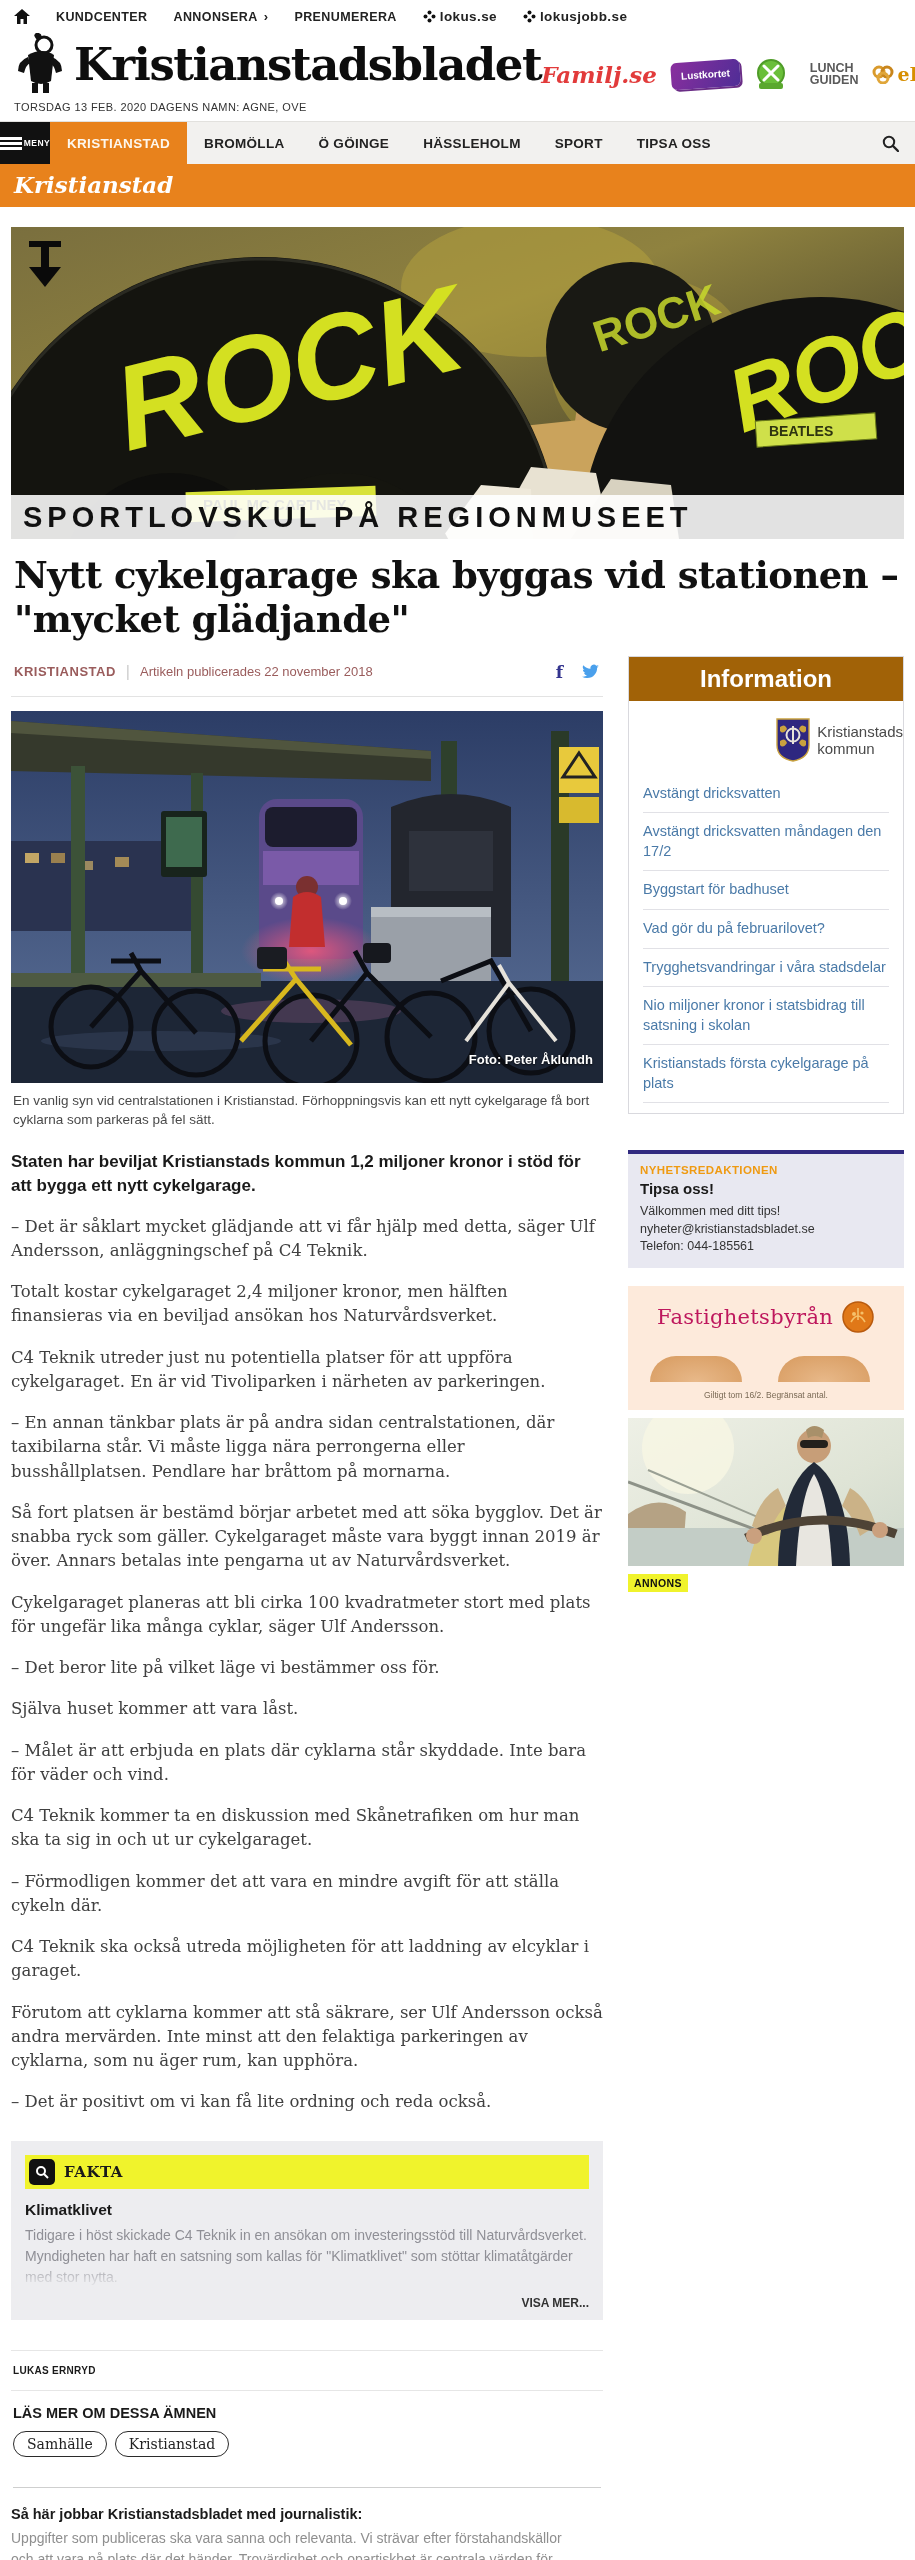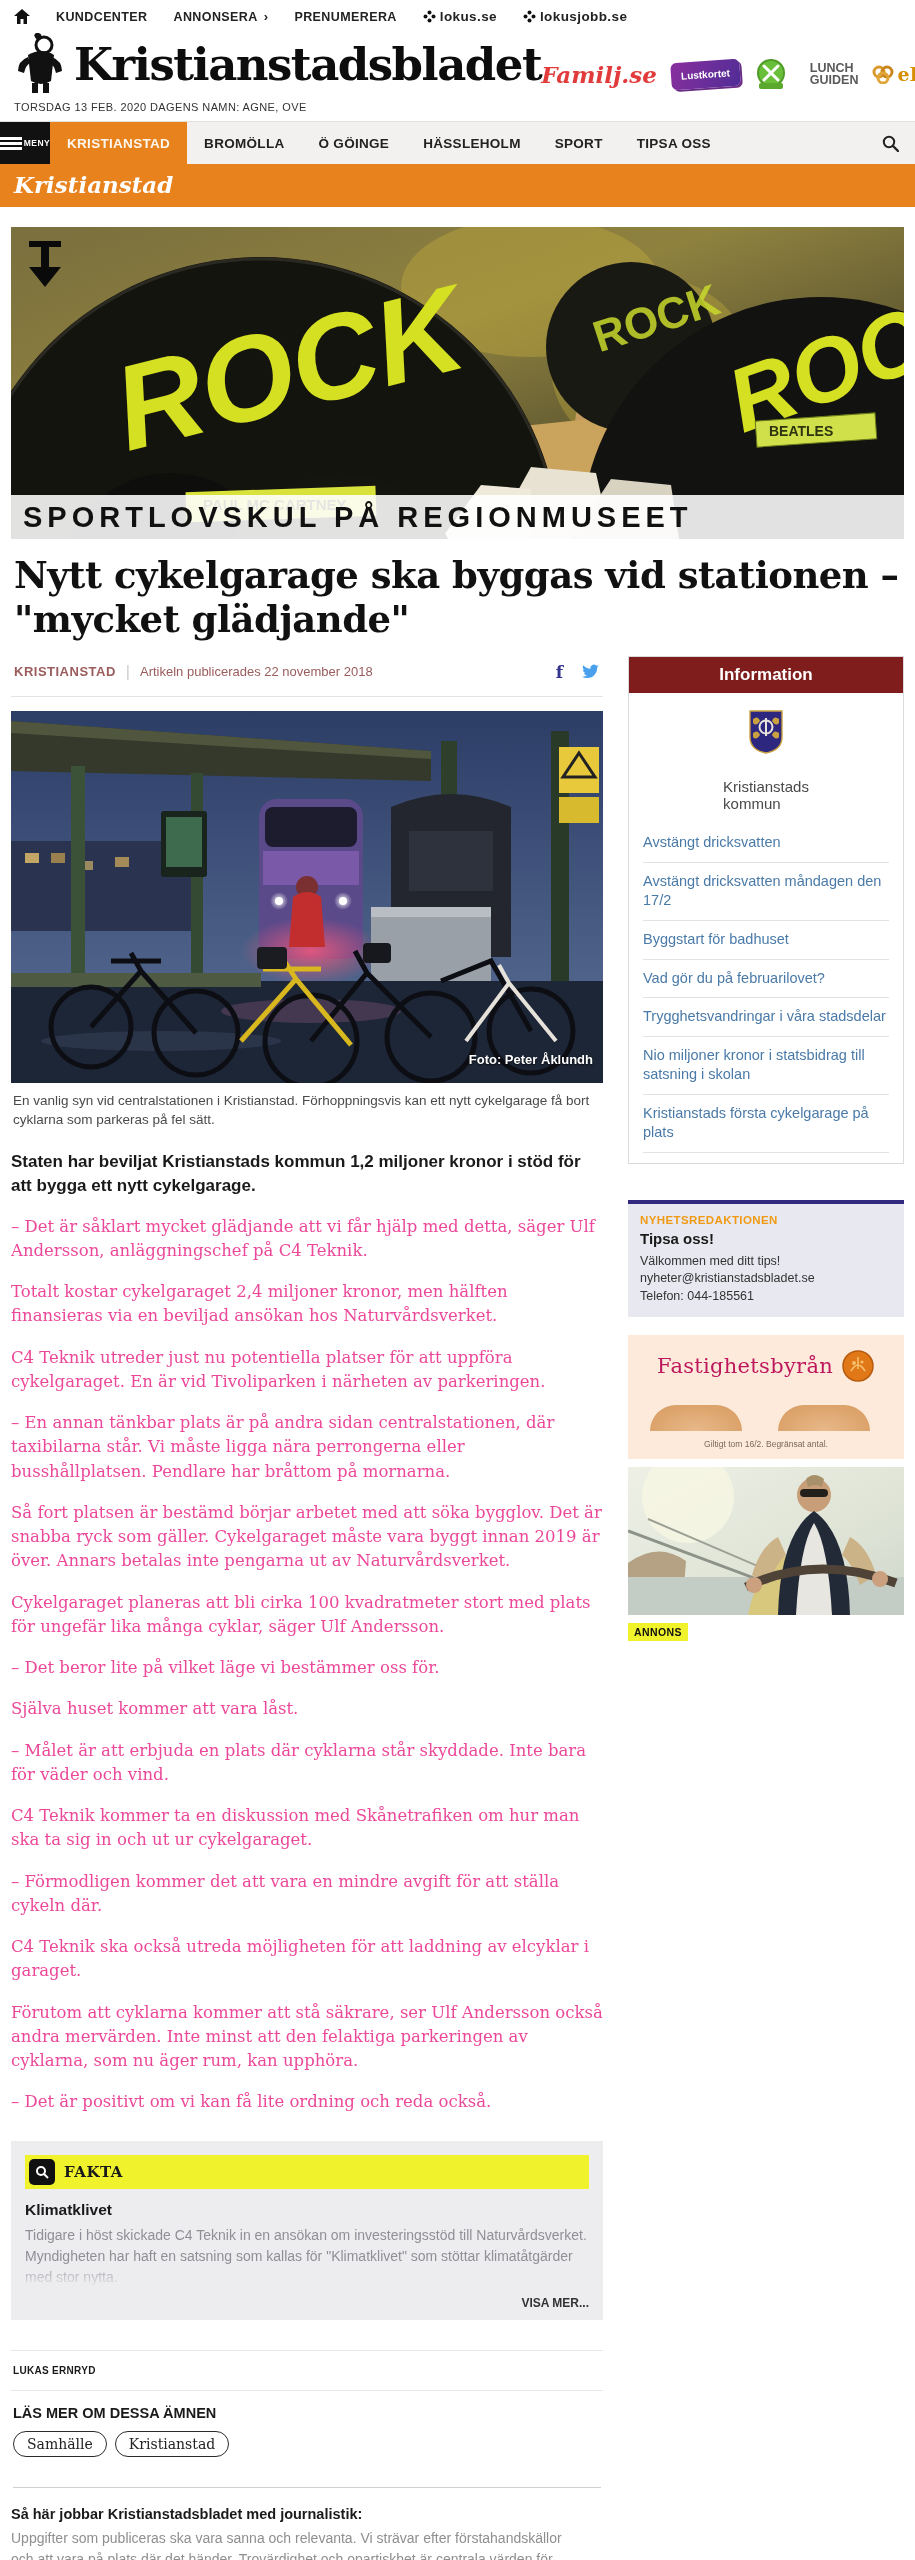--- a/index.html
+++ b/index.html
@@ -62,21 +62,21 @@
   .byline .share { margin-left:auto; display:flex; gap:18px; align-items:center; }
   .fb { color:#33348e; font-weight:bold; font-size:17px; font-family:"DejaVu Serif", serif; cursor:pointer; }
   .byline-rule { border-top:1px solid #e3e3e3; margin-bottom:14px; }
 
   
   .artimg { position:relative; width:592px; height:372px; background:#22304e; }
   .photo-credit { position:absolute; right:10px; bottom:16px; color:#fff; font-weight:bold; font-size:13px; text-shadow:0 1px 2px rgba(0,0,0,.8); }
   .caption { font-size:13.5px; color:#4a4a4a; line-height:1.45; padding:8px 2px 0; font-stretch:condensed; }
 
   .lead { font-weight:bold; font-size:17px; line-height:1.4; margin:20px 0 4px; font-stretch:condensed; }
-  .body-p { font-family:"DejaVu Serif", serif; font-size:16.5px; line-height:1.47; margin:17px 0; color:#ec4899; }
+  .body-p { font-family:"DejaVu Serif", serif; font-size:16.5px; line-height:1.47; margin:17px 0; color:#404040; }
 
   
   .fakta { background:#ededf0; margin-top:26px; padding:14px 14px 10px; }
   .fakta-bar { background:#f0f32c; display:flex; align-items:center; height:34px; padding-left:4px; }
   .fakta-ic { width:26px; height:26px; background:#111; border-radius:5px; display:flex; align-items:center; justify-content:center; margin-right:9px; }
   .fakta-label { font-weight:bold; font-size:15px; font-family:"DejaVu Serif", serif; letter-spacing:.5px; }
   .fakta-head { font-weight:bold; font-size:15.5px; margin:12px 0 6px; font-stretch:condensed; }
   .fakta-body { position:relative; font-size:14px; line-height:1.5; color:#8f8f96; font-stretch:condensed; max-height:66px; overflow:hidden; }
   .fakta-fade { position:absolute; left:0; right:0; bottom:0; height:26px; background:linear-gradient(rgba(237,237,240,0), #ededf0); }
   .fakta-more { text-align:right; font-size:12px; font-weight:bold; color:#333; margin-top:8px; cursor:pointer; font-stretch:condensed; }
@@ -85,22 +85,22 @@
   .topics { border-top:1px solid #e6e6e6; padding:14px 2px 4px; }
   .topics-head { font-weight:bold; font-size:14.5px; margin-bottom:10px; font-stretch:condensed; }
   .tags { display:flex; gap:8px; }
   .tag { border:1.5px solid #2b2b2b; border-radius:15px; padding:4px 13px; font-family:"DejaVu Serif", serif; font-size:14px; color:#222; cursor:pointer; background:#fff; }
   .foot-rule { border-top:1px solid #cfcfcf; margin:26px 2px 18px; }
   .journalism-head { font-weight:bold; font-size:14.5px; margin-bottom:6px; font-stretch:condensed; }
   .journalism-body { font-size:14px; color:#8f8f8f; line-height:1.5; font-stretch:condensed; max-width:560px; }
 
   
   .infobox { border:1px solid #d9d9de; }
-  .infobox-head { background:#7f1d1d; color:#fff; text-align:center; font-weight:bold; font-size:17px; padding:8px 0; }
-  .kommun { display:flex; align-items:center; justify-content:flex-end; gap:23px; padding:16px 0 10px;flex-direction:column; }
+  .infobox-head { background:#a16207; color:#fff; text-align:center; font-weight:bold; font-size:24px; padding:8px 0; }
+  .kommun { display:flex; align-items:center; justify-content:flex-end; gap:5px; padding:16px 0 10px; }
   .kommun-name { font-size:15px; color:#4a4a4a; line-height:1.15; }
   .info-links { padding:2px 14px 10px; }
   .info-link { display:block; color:#4a7aa8; font-size:14.5px; line-height:1.35; padding:9px 0; border-bottom:1px solid #e1e1e6; text-decoration:none; cursor:pointer; }
   .info-link:last-child { }
 
   .newsroom { margin-top:36px; background:#e8e8f1; border-top:4px solid #312a80; padding:10px 12px 12px; }
   .newsroom-label { color:#ef9a12; font-weight:bold; font-size:11.5px; letter-spacing:.4px; font-stretch:condensed; }
   .newsroom-head { font-weight:bold; font-size:15px; margin:4px 0 6px; font-stretch:condensed; }
   .newsroom-line { font-size:12.5px; color:#333; line-height:1.4; font-stretch:condensed; }
   .newsroom-line a { color:#333; text-decoration:none; }

